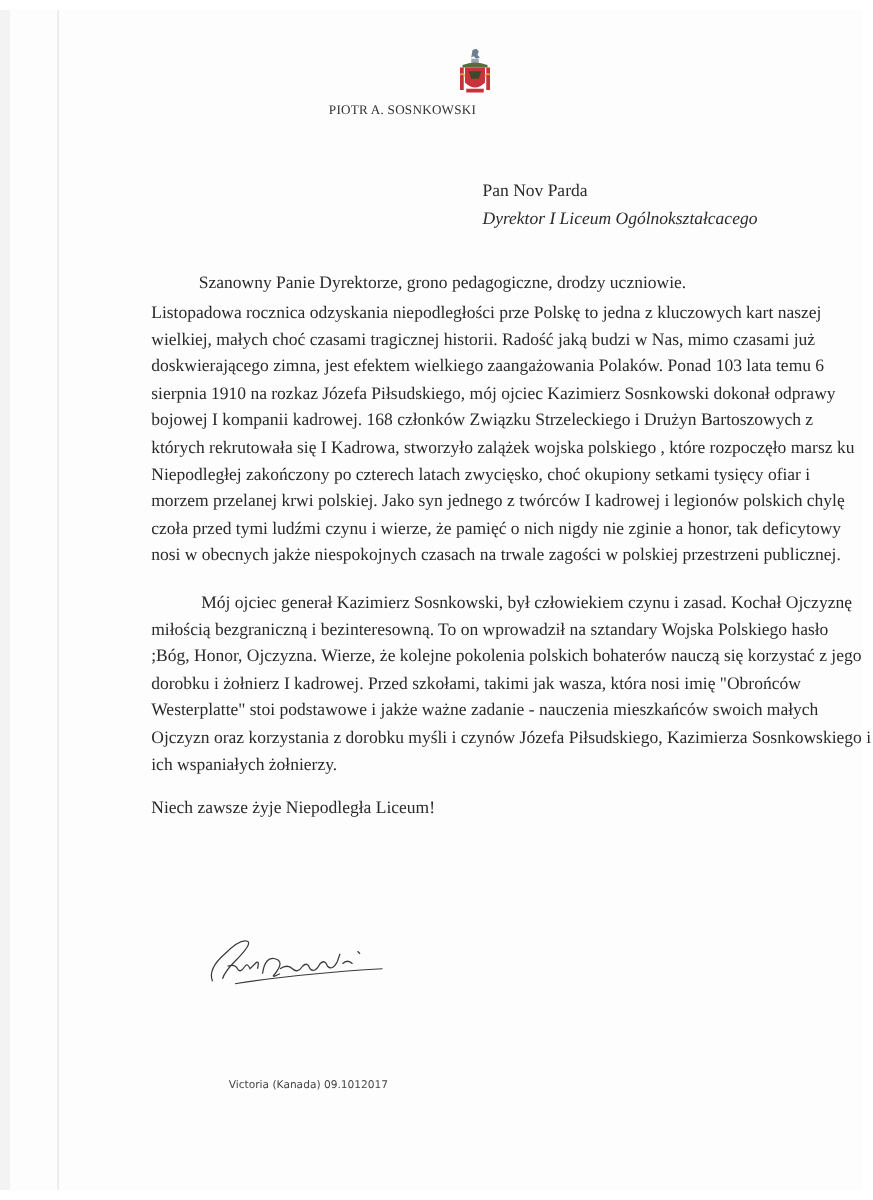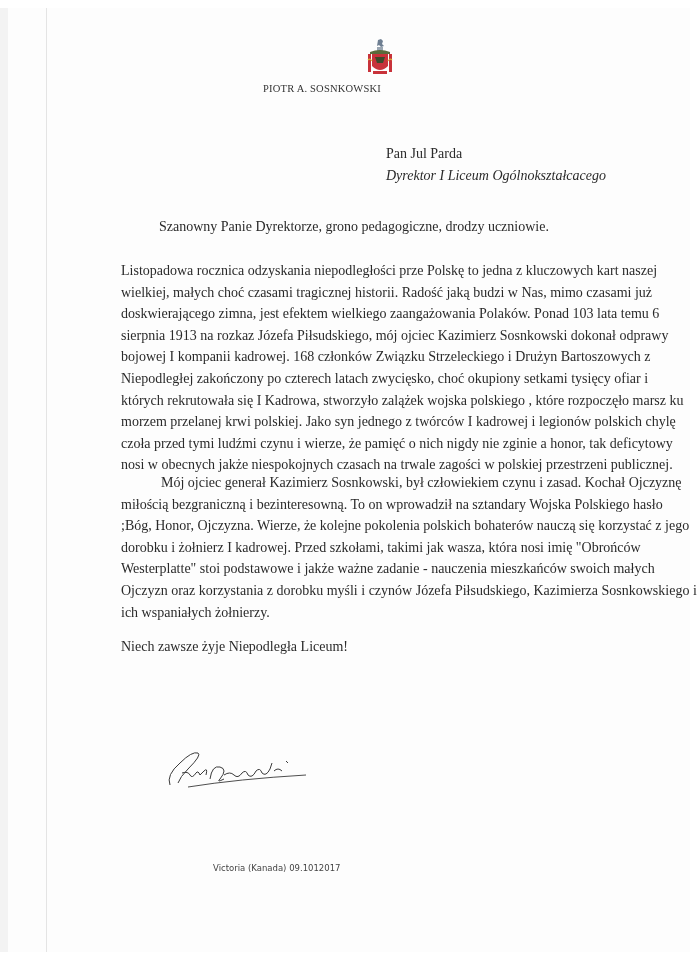--- a/index.html
+++ b/index.html
@@ -42,30 +42,30 @@
     position: absolute; left: 121px; width: 502px;
     font-size: 14px; line-height: 21.6px;
     text-align: justify;
   }
   .para .line {
     display: block; text-align: justify; text-align-last: justify; white-space: nowrap;
     height: 21.6px;
   }
   .para .line.last { text-align-last: left; }
   .para .line.indent { padding-left: 40px; }
-  .p1 { top: 260px; }
+  .p1 { top: 240px; }
   .p2 { top: 472px; }
   .closing {
     position: absolute; left: 121px; top: 639px; font-size: 14px;
   }
   .signature {
     position: absolute; left: 158px; top: 745px; width: 150px; height: 45px;
   }
   .place-date {
-    position: absolute; left: 213px; top: 863px;
+    position: absolute; left: 183px; top: 863px;
     font-family: "DejaVu Sans", "Liberation Sans", sans-serif;
     font-size: 8.5px; color: #444;
   }
 </style>
 </head>
 <body>
 
 <div class="scan-margin"></div>
 <div class="page"></div>
 <div class="scan-fold"></div>
@@ -78,33 +78,33 @@
   <path d="M22 16 L25 16 L25 34 L22 34 Z" fill="#c8323a"></path>
   <path d="M5 16 L21 16 L21 28 Q13 36 5 28 Z" fill="#c8323a"></path>
   <path d="M8 19 L18 19 L16 25 L10 25 Z" fill="#3c4a2c"></path>
   <path d="M1 22 Q3 20 5 23" stroke="#d9b23a" stroke-width="1.2" fill="none"></path>
   <path d="M21 23 Q23 20 25 22" stroke="#d9b23a" stroke-width="1.2" fill="none"></path>
   <rect x="6" y="33" width="14" height="3" fill="#c8323a"></rect>
 </svg>
 
 <div class="letterhead-name">PIOTR A. SOSNKOWSKI</div>
 
-<div class="recipient name">Pan Jul Parda</div>
+<div class="recipient name">Pan Nov Parda</div>
 <div class="recipient title">Dyrektor I Liceum Ogólnokształcacego</div>
 
 <div class="salutation">Szanowny  Panie Dyrektorze, grono pedagogiczne, drodzy uczniowie.</div>
 
 <div class="para p1">
   <span class="line">Listopadowa rocznica odzyskania niepodległości prze Polskę to jedna z kluczowych kart naszej</span>
   <span class="line">wielkiej, małych choć  czasami tragicznej historii.  Radość jaką budzi w Nas, mimo czasami już</span>
   <span class="line">doskwierającego zimna, jest efektem wielkiego zaangażowania Polaków. Ponad 103   lata temu 6</span>
-  <span class="line">sierpnia 1913 na rozkaz Józefa Piłsudskiego, mój ojciec Kazimierz Sosnkowski dokonał odprawy</span>
+  <span class="line">sierpnia 1910 na rozkaz Józefa Piłsudskiego, mój ojciec Kazimierz Sosnkowski dokonał odprawy</span>
   <span class="line">bojowej I kompanii kadrowej. 168 członków Związku Strzeleckiego i Drużyn Bartoszowych  z</span>
+  <span class="line">których rekrutowała się I Kadrowa, stworzyło zalążek  wojska polskiego , które rozpoczęło marsz ku</span>
   <span class="line">Niepodległej zakończony  po czterech latach zwycięsko, choć okupiony setkami tysięcy ofiar i</span>
-  <span class="line">których rekrutowała się I Kadrowa, stworzyło zalążek  wojska polskiego , które rozpoczęło marsz ku</span>
   <span class="line">morzem przelanej krwi polskiej. Jako syn jednego z twórców I kadrowej i legionów polskich chylę</span>
   <span class="line">czoła  przed tymi ludźmi czynu i wierze, że pamięć o nich nigdy nie zginie a honor, tak deficytowy</span>
   <span class="line last">nosi w obecnych jakże niespokojnych czasach na trwale zagości w polskiej przestrzeni publicznej.</span>
 </div>
 
 <div class="para p2">
   <span class="line indent">Mój ojciec generał Kazimierz Sosnkowski, był człowiekiem czynu i zasad. Kochał Ojczyznę</span>
   <span class="line">miłością bezgraniczną i bezinteresowną. To on wprowadził na sztandary Wojska Polskiego hasło</span>
   <span class="line">;Bóg, Honor, Ojczyzna. Wierze, że kolejne pokolenia polskich bohaterów nauczą się korzystać z jego</span>
   <span class="line">dorobku i żołnierz I kadrowej. Przed szkołami, takimi jak wasza, która nosi  imię "Obrońców</span>

